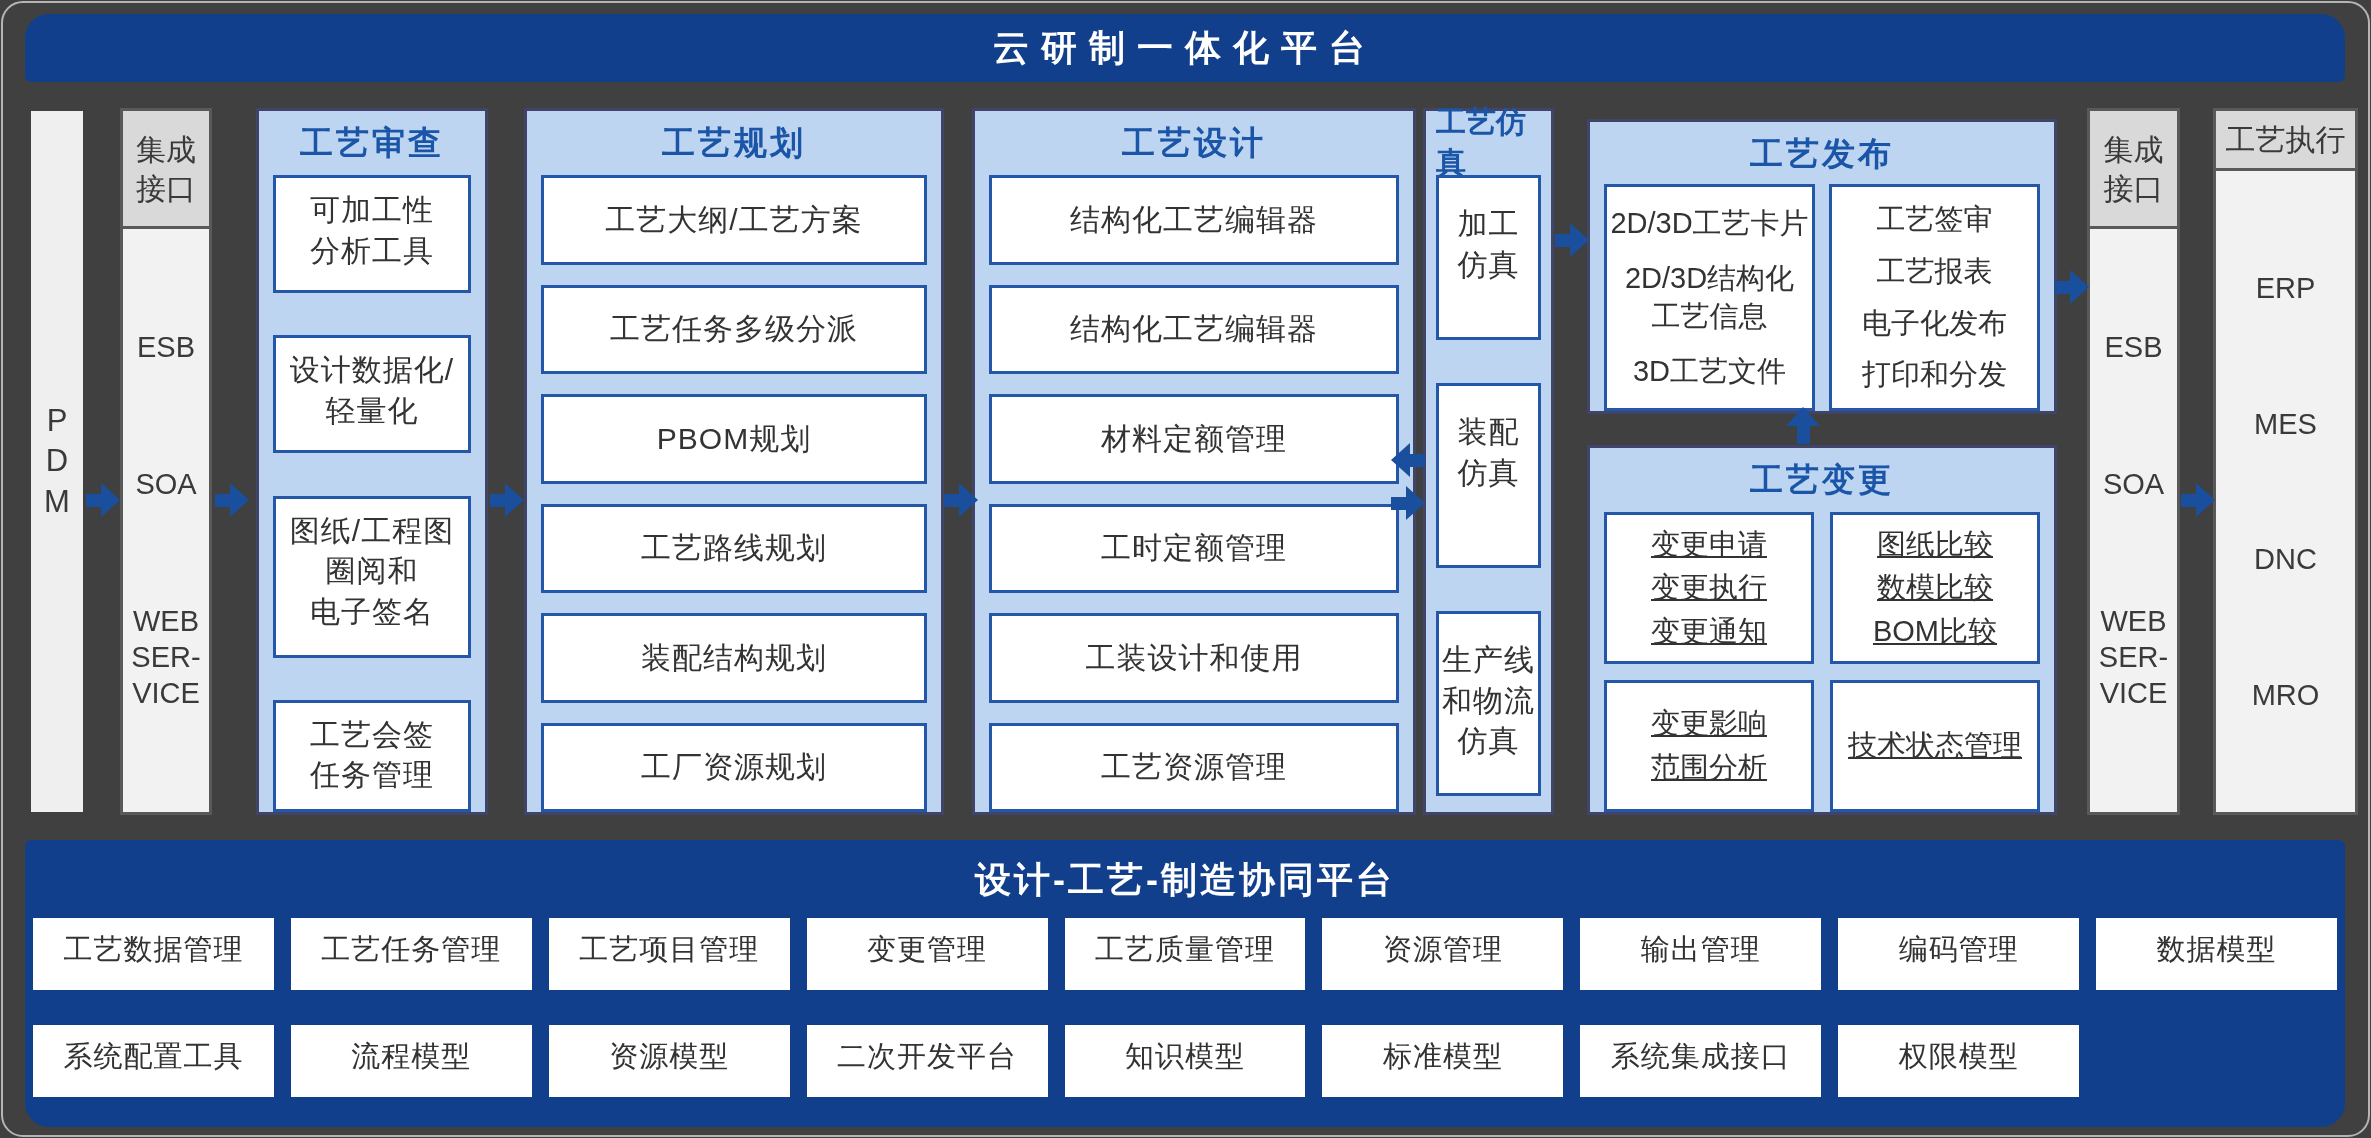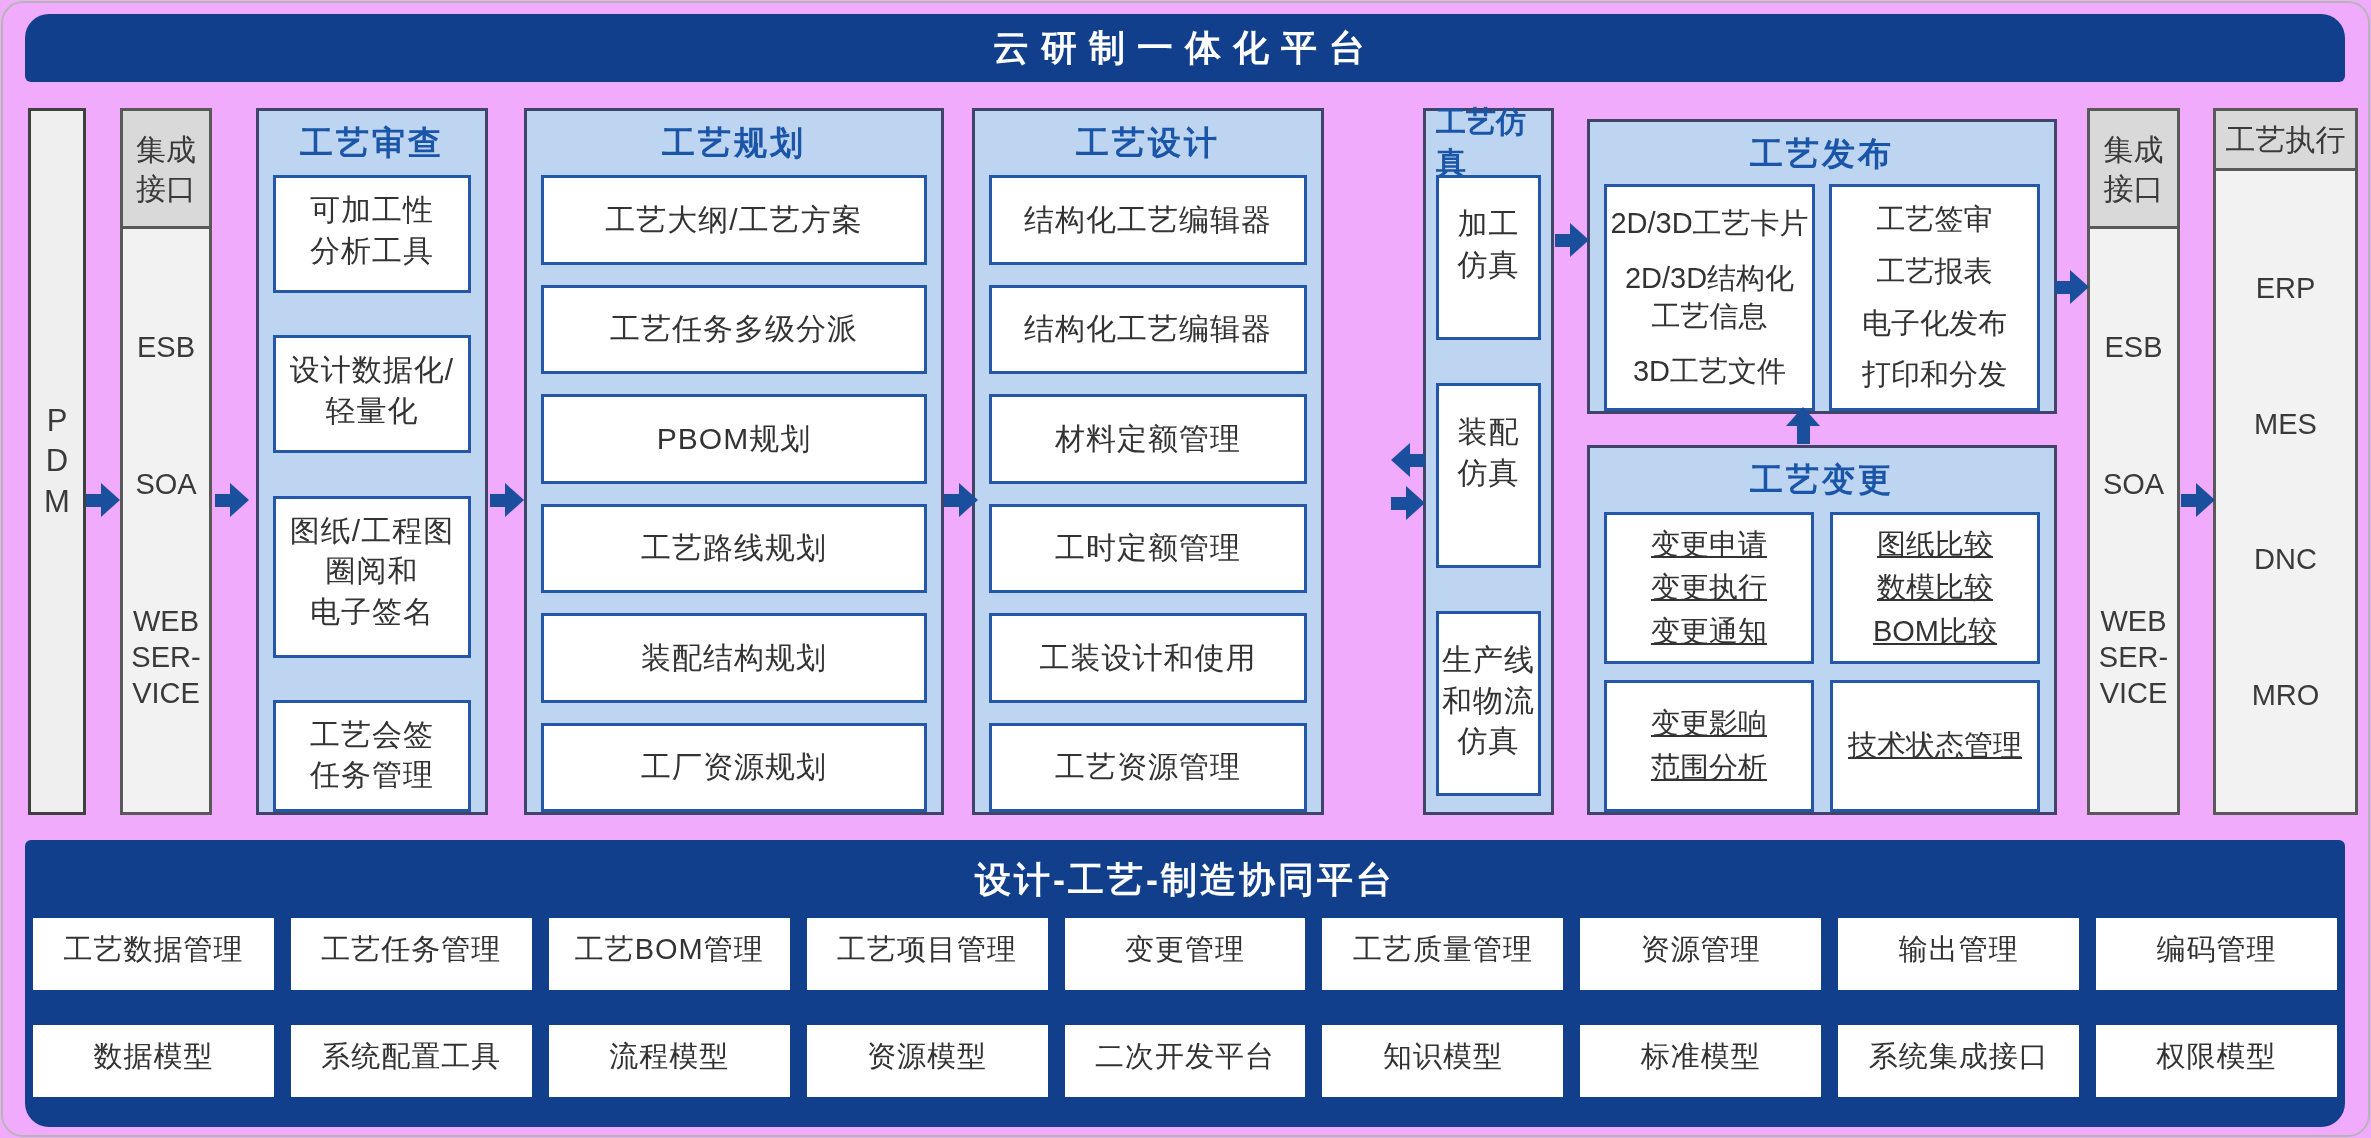--- a/index.html
+++ b/index.html
@@ -2,21 +2,21 @@
 <html style="--navy: #113F8C; --panel-bg: #BDD5F0; --panel-border: #3F4468; --box-border: #2457A7; --title-blue: #1B55A8; --arrow: #1A4F9E; --gray-header: #D9D9D9; --gray-body: #F2F2F2; --gray-border: #595959; --text-dark: #333333;"><head>
 <meta charset="utf-8">
 <style>
   :root{
     --navy:#113F8C; --panel-bg:#BDD5F0; --panel-border:#3F4468; --box-border:#2457A7;
     --title-blue:#1B55A8; --arrow:#1A4F9E; --gray-header:#D9D9D9; --gray-body:#F2F2F2;
     --gray-border:#595959; --pdm-border:#404040; --pdm-bg:#EFEFEF; --text-dark:#333333;
   }
   *{margin:0;padding:0;box-sizing:border-box;}
   html,body{width:2371px;height:1138px;background:#fff;font-family:"Liberation Sans","DejaVu Sans",sans-serif;}
-  #canvas{position:relative;width:2371px;height:1138px;background:#f0abfc;overflow:hidden;}
+  #canvas{position:relative;width:2371px;height:1138px;background:#404040;overflow:hidden;}
   .frame{position:absolute;inset:1px;border:2px solid #B5B5B5;border-radius:22px;pointer-events:none;}
 
   .band{position:absolute;background:var(--navy);color:#fff;display:flex;align-items:center;justify-content:center;}
   .band-top{left:25px;top:14px;width:2320px;height:68px;border-radius:24px 24px 6px 6px;}
   .band-bottom{left:25px;top:840px;width:2320px;height:287px;border-radius:6px 6px 24px 24px;display:block;}
   .band-title{font-size:36px;font-weight:bold;letter-spacing:12px;}
   .band-bottom .band-title{display:block;text-align:center;margin-top:16px;letter-spacing:3px;}
 
   .pdm{position:absolute;left:28px;top:108px;width:58px;height:707px;background:var(--pdm-bg);
        border:3px solid var(--pdm-border);display:flex;align-items:center;justify-content:center;
@@ -44,21 +44,21 @@
        display:flex;align-items:center;justify-content:center;text-align:center;white-space:pre-line;
        line-height:1.35;letter-spacing:1px;}
   .pbox.top{align-items:flex-start;padding-top:12px;}
 
   #panel-review{left:256px;top:108px;width:232px;height:707px;}
   #panel-review .panel-body{justify-content:space-between;}
   #panel-review .pbox{flex:none;}
   #panel-planning{left:524px;top:108px;width:420px;height:707px;}
   #panel-planning .panel-body{gap:20px;}
   #panel-planning .pbox{flex:1;}
-  #panel-design{left:972px;top:108px;width:352px;height:707px;}
+  #panel-design{left:972px;top:108px;width:444px;height:707px;}
   #panel-design .panel-body{gap:20px;}
   #panel-design .pbox{flex:1;}
   #panel-sim{left:1423px;top:108px;width:131px;height:707px;padding:10px 10px 16px;}
   #panel-sim .panel-title{letter-spacing:0;font-size:30px;}
   #panel-sim .panel-body{justify-content:space-between;}
   #panel-sim .pbox{flex:none;align-items:flex-start;padding-top:26px;}
 
   #panel-release{left:1587px;top:119px;width:470px;height:295px;}
   .release-body{flex:1;display:flex;gap:14px;margin-top:8px;}
   .rbox{flex:1;background:#fff;border:3px solid var(--box-border);display:flex;flex-direction:column;
@@ -258,21 +258,20 @@
       <span class="sh"></span>
       <span class="hd-r"></span>
     </div>
 
   <div class="band band-bottom">
     <span class="band-title">设计-工艺-制造协同平台</span>
   </div>
   <div class="bgrid">
     <div class="bcell">工艺数据管理</div>
     <div class="bcell">工艺任务管理</div>
-    <div class="bcell">工艺BOM管理</div>
     <div class="bcell">工艺项目管理</div>
     <div class="bcell">变更管理</div>
     <div class="bcell">工艺质量管理</div>
     <div class="bcell">资源管理</div>
     <div class="bcell">输出管理</div>
     <div class="bcell">编码管理</div>
     <div class="bcell">数据模型</div>
     <div class="bcell">系统配置工具</div>
     <div class="bcell">流程模型</div>
     <div class="bcell">资源模型</div>

